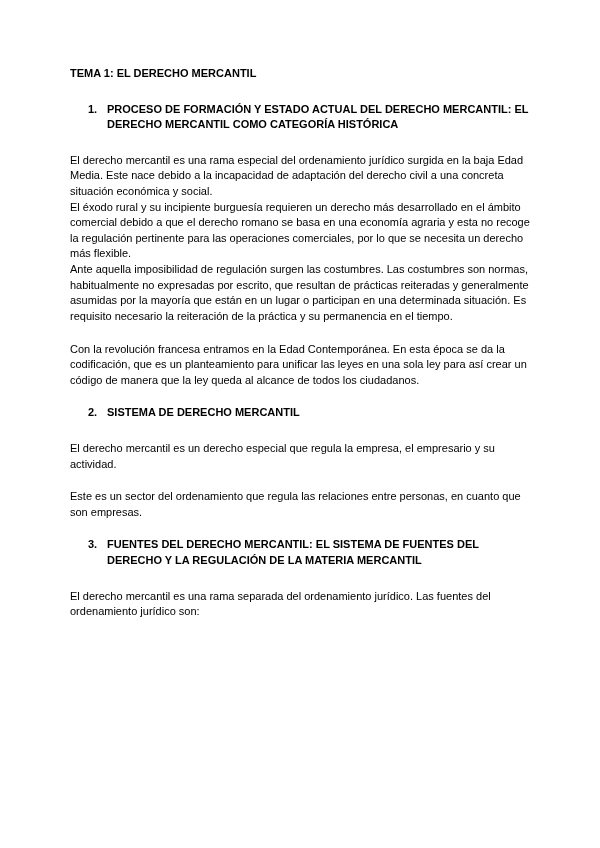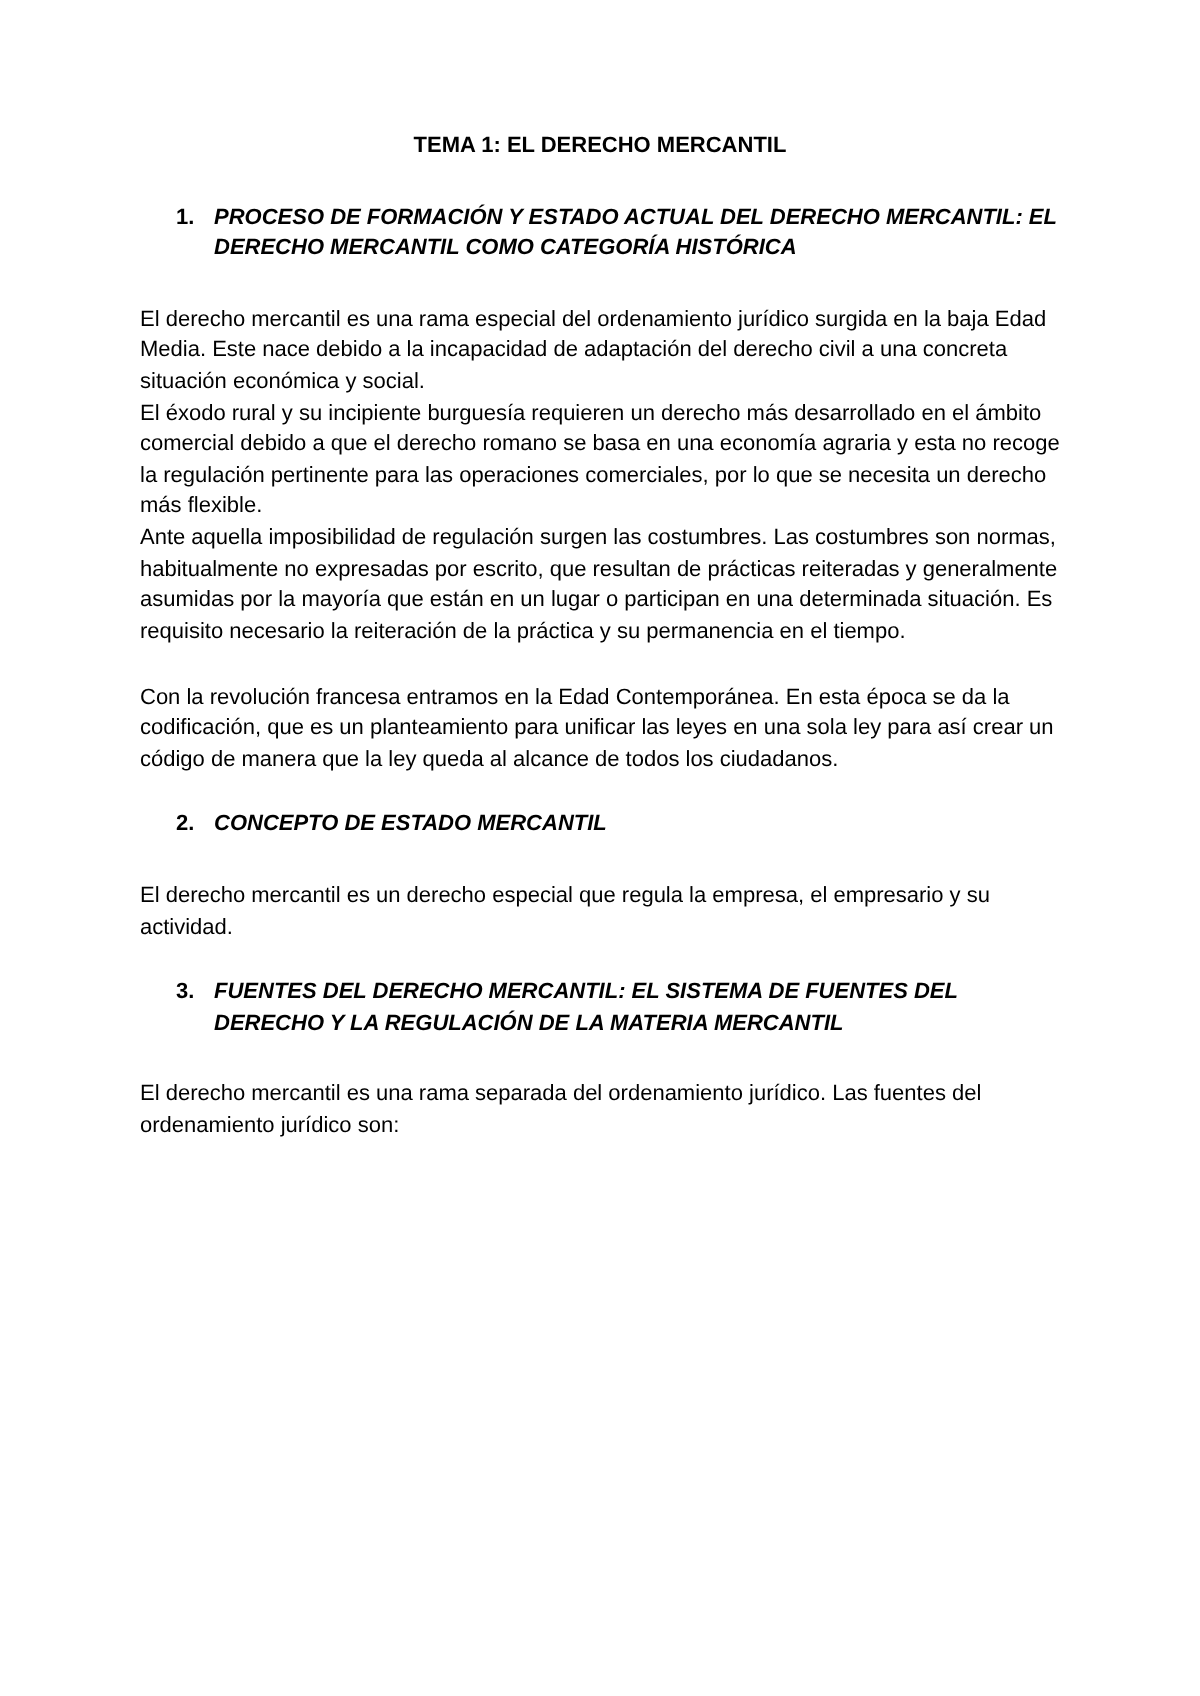--- a/index.html
+++ b/index.html
@@ -15,37 +15,35 @@
       background: #ffffff;
       color: #000000;
       font-family: "Liberation Sans", "DejaVu Sans", sans-serif;
       font-size: 11px;
       line-height: 1.42;
       -webkit-font-smoothing: antialiased;
     }
     .doc-title {
       font-weight: bold;
       margin: 0 0 20px 0;
-      text-align: center;
     }
     .section {
       margin: 0;
     }
     .section-heading {
       display: flex;
       font-weight: bold;
       margin: 4px 0 20px 0;
       padding-left: 18px;
     }
     .section-heading .num {
       flex: 0 0 19px;
     }
     .section-heading .htext {
       flex: 1;
-      font-style: italic;
     }
     .block {
       margin: 0 0 17px 0;
     }
     .para {
       margin: 0;
     }
   </style>
 </head>
 <body>
@@ -68,28 +66,31 @@
 
 
     <div class="block">
       <p class="para">Con la revolución francesa entramos en la Edad Contemporánea. En esta época se da la codificación, que es un planteamiento para unificar las leyes en una sola ley para así crear un código de manera que la ley queda al alcance de todos los ciudadanos.</p>
     </div>
   </div>
 
   <div class="section">
     <div class="section-heading">
       <span class="num">2.</span>
-      <span class="htext">CONCEPTO DE ESTADO MERCANTIL</span>
+      <span class="htext">SISTEMA DE DERECHO MERCANTIL</span>
     </div>
 
 
     <div class="block">
       <p class="para">El derecho mercantil es un derecho especial que regula la empresa, el empresario y su actividad.</p>
     </div>
 
+    <div class="block">
+      <p class="para">Este es un sector del ordenamiento que regula las relaciones entre personas, en cuanto que son empresas.</p>
+    </div>
 
   </div>
 
   <div class="section">
     <div class="section-heading">
       <span class="num">3.</span>
       <span class="htext">FUENTES DEL DERECHO MERCANTIL: EL SISTEMA DE FUENTES DEL DERECHO Y LA REGULACIÓN DE LA MATERIA MERCANTIL</span>
     </div>
 
     <div class="block">

